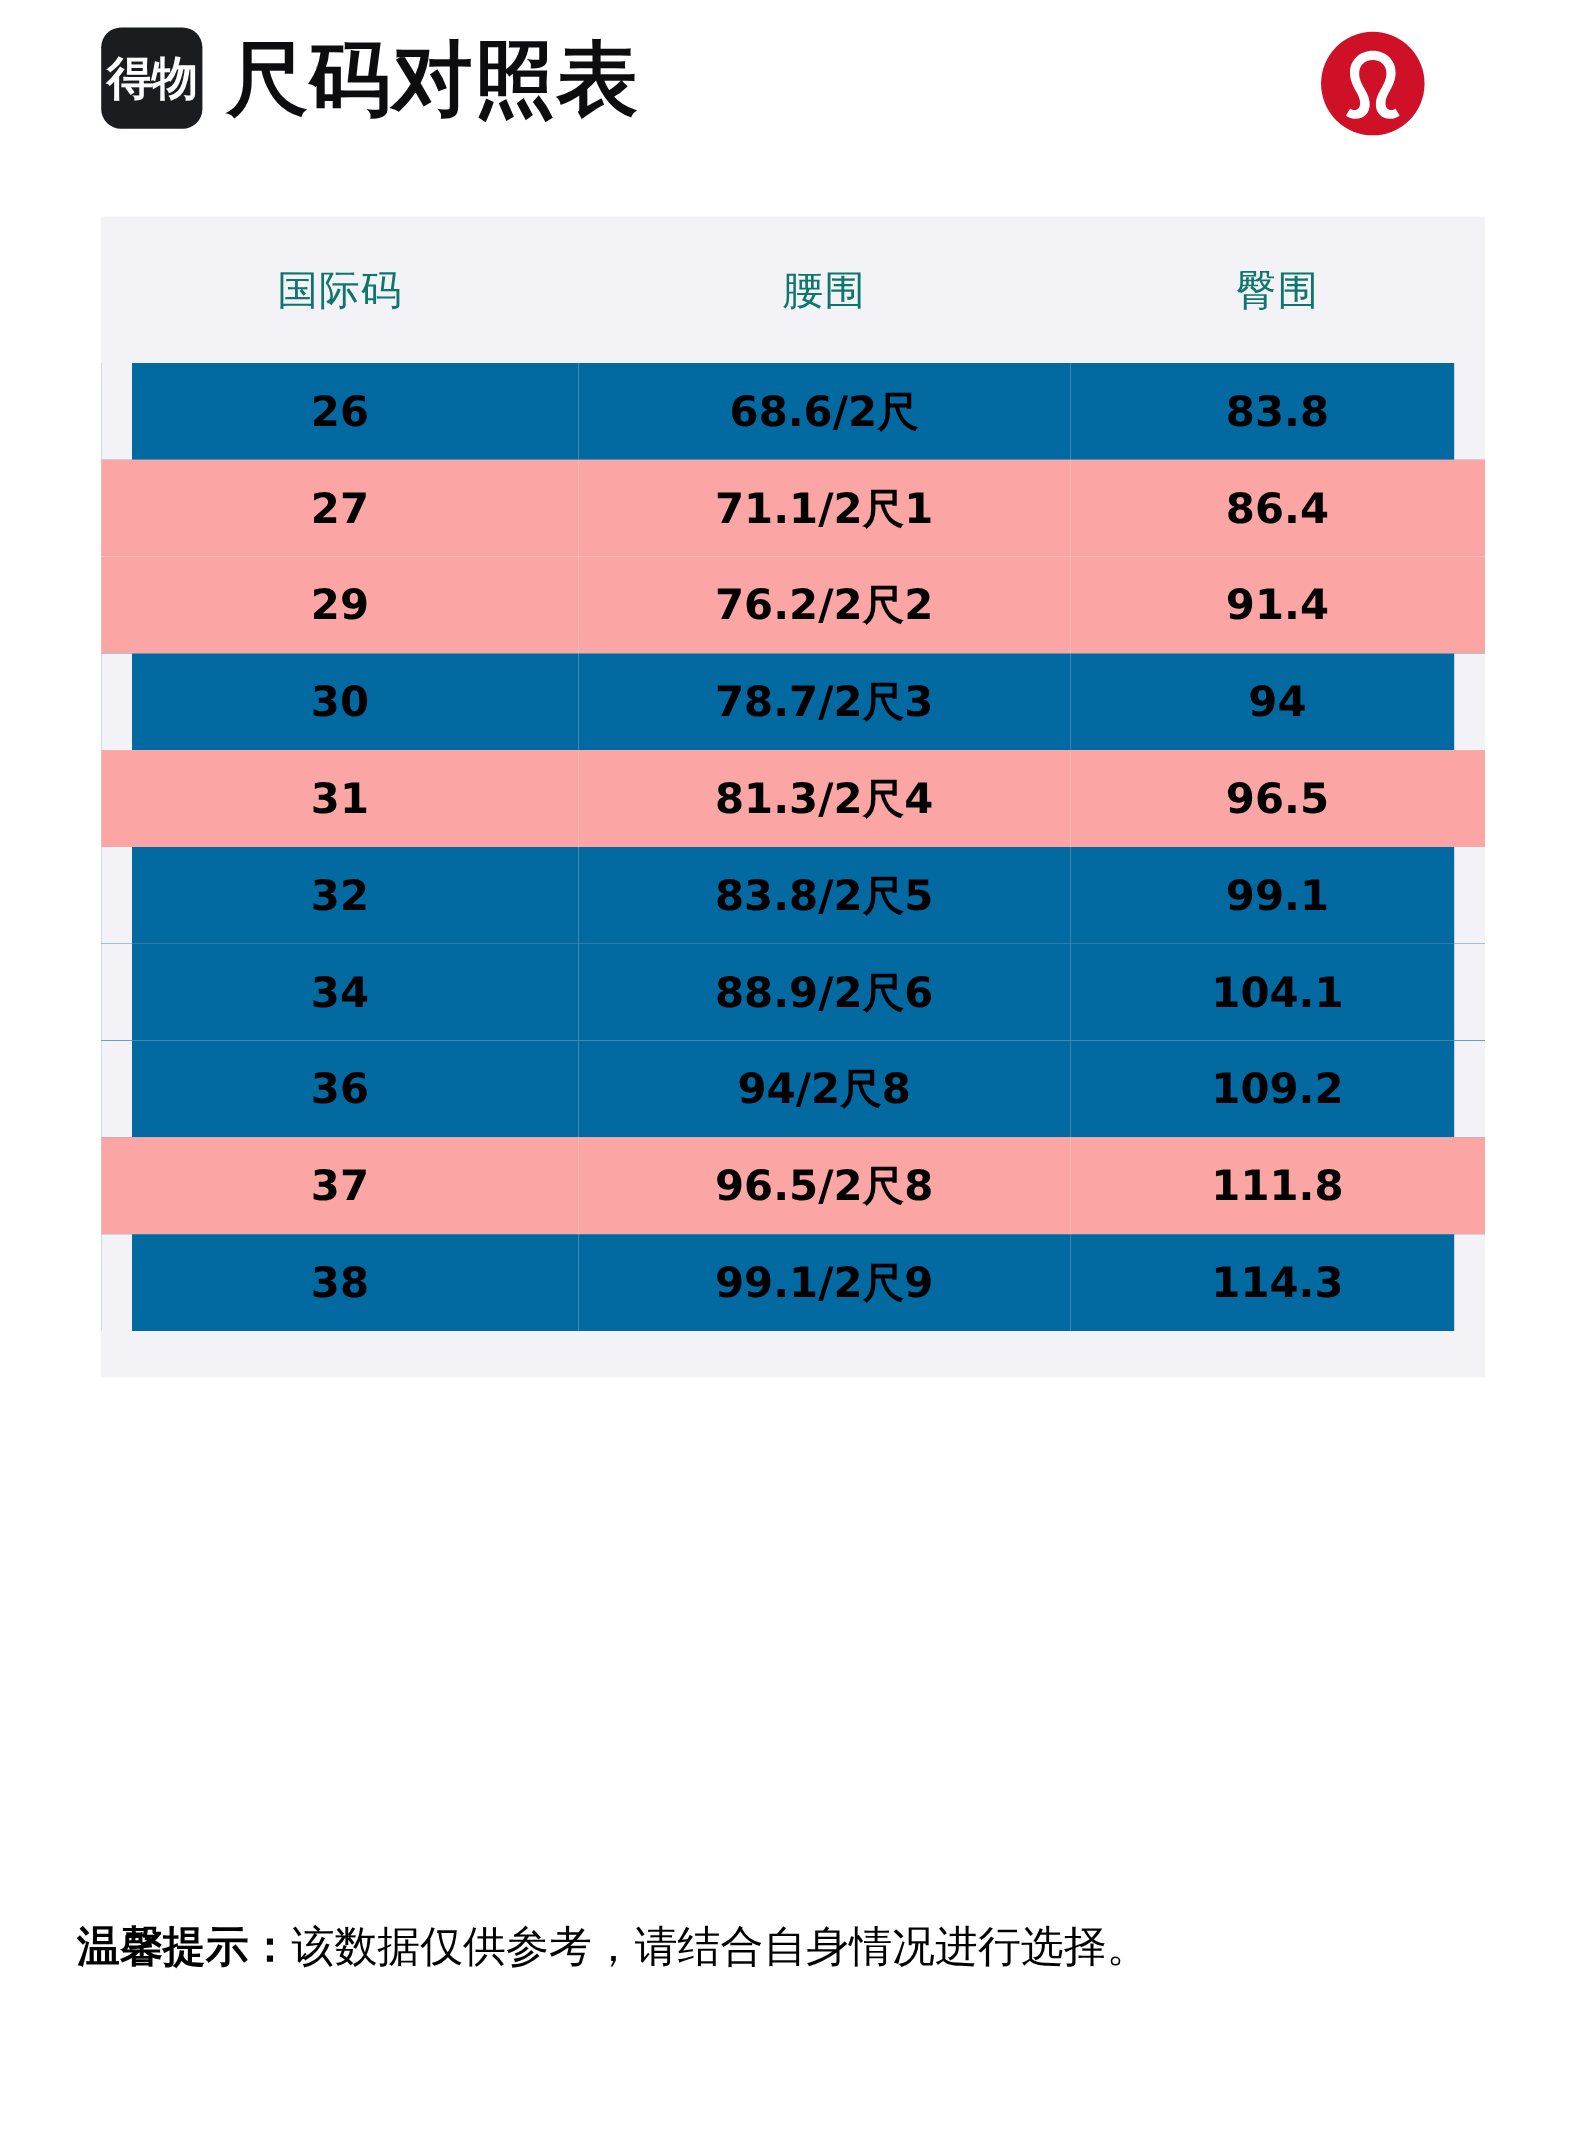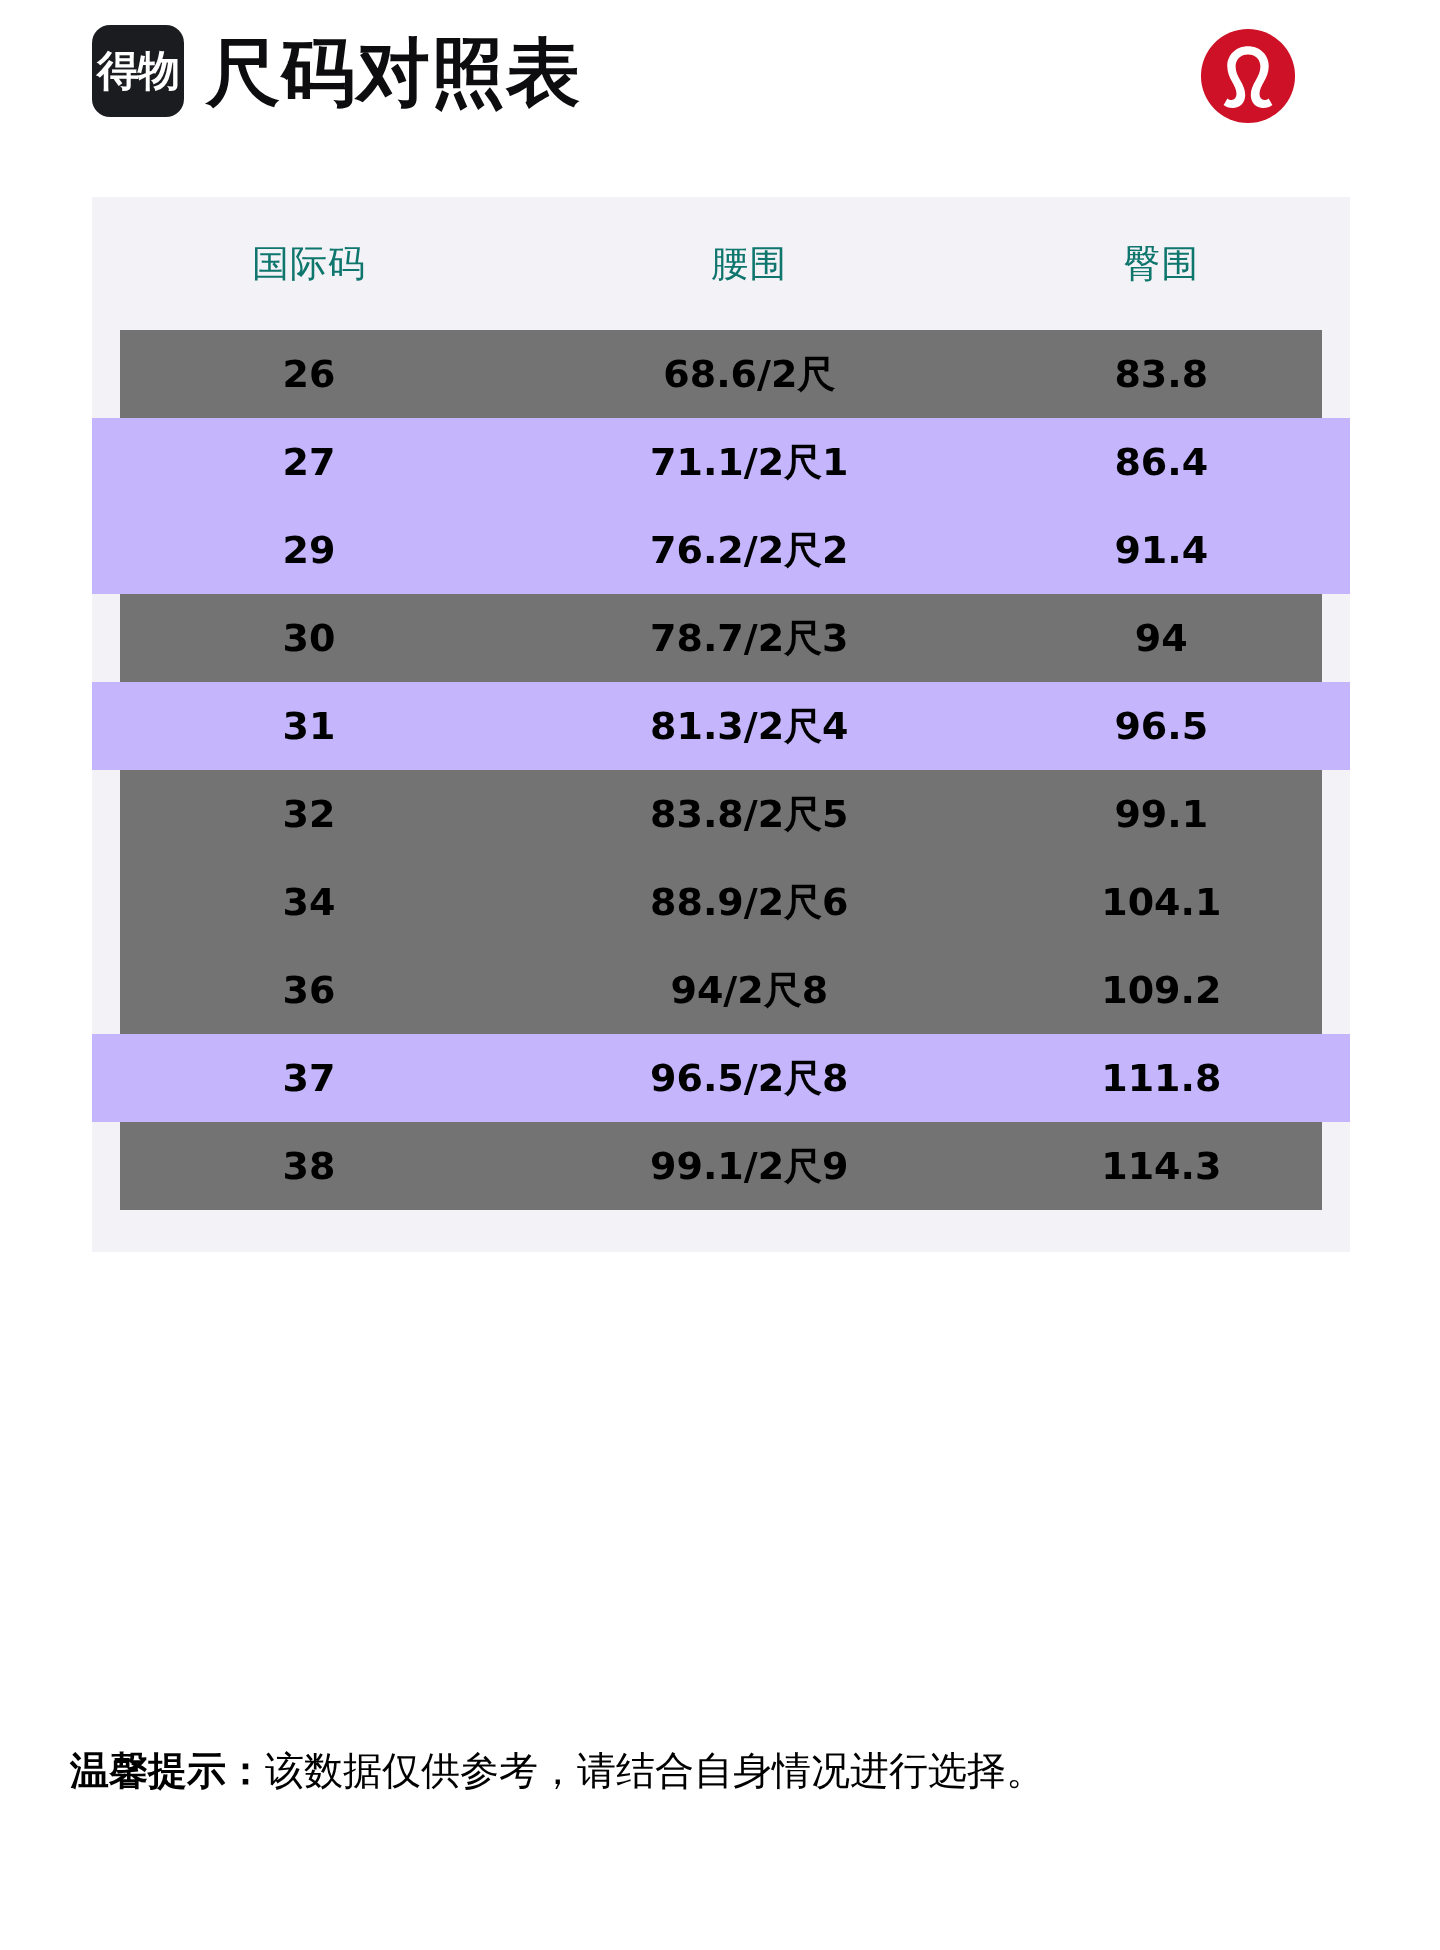--- a/index.html
+++ b/index.html
@@ -113,32 +113,32 @@
     vertical-align: middle;
     font-size: 38px;
     font-weight: 700;
     color: #000000;
     letter-spacing: 0px;
     font-family: "DejaVu Sans", "Liberation Sans", sans-serif;
   }
 
   
   .table tbody tr.row-white td {
-    background: #737373;
+    background: #0369a1;
     box-shadow: none;
   }
 
   .table tbody tr.row-white td:first-child {
     box-shadow: inset 28px 0 0 0 #f3f3f7;
   }
   .table tbody tr.row-white td:last-child {
     box-shadow: inset -28px 0 0 0 #f3f3f7;
   }
 
-  .table tbody tr.row-gray td { background: #c4b5fd; }
+  .table tbody tr.row-gray td { background: #fca5a5; }
 
   .table-bottom-pad {
     height: 42px;
     background: #f3f3f7;
   }
 
   
   .footnote {
     position: absolute;
     left: 70px;

